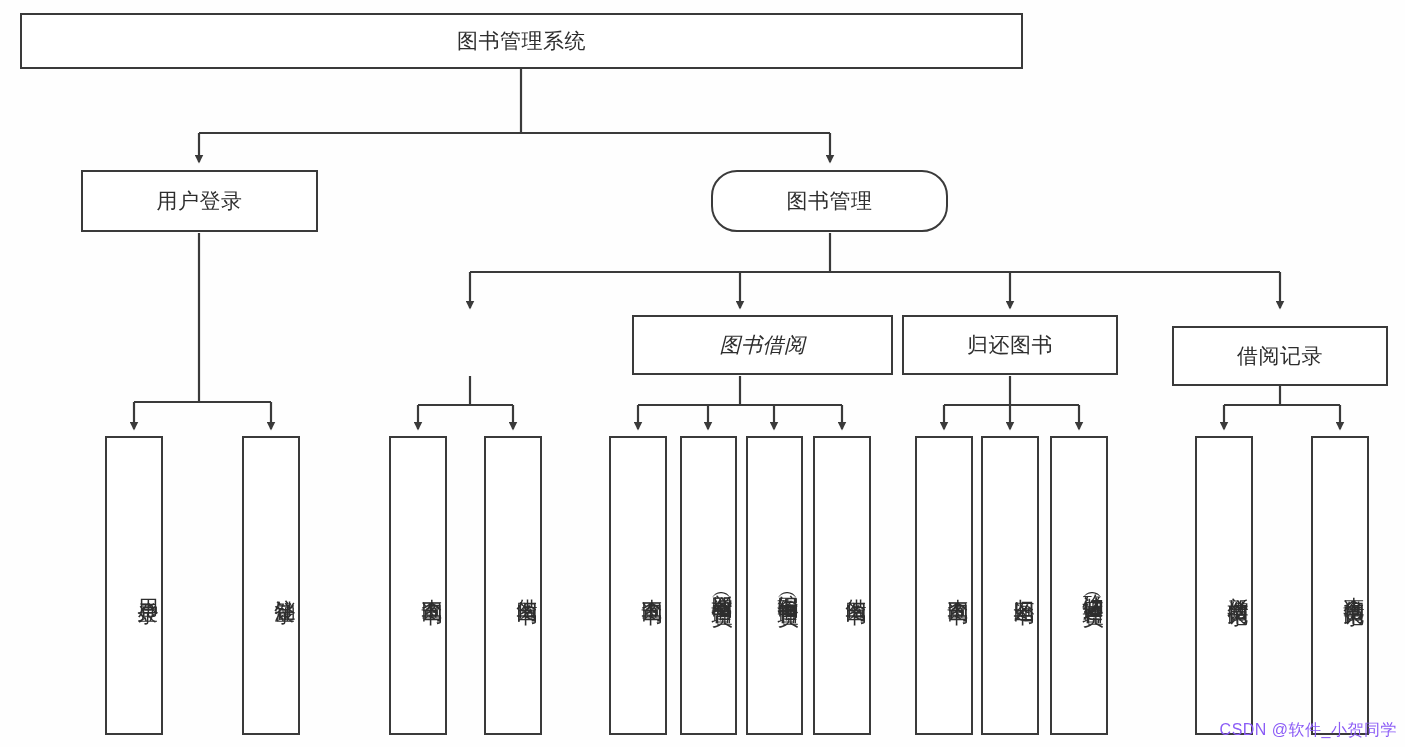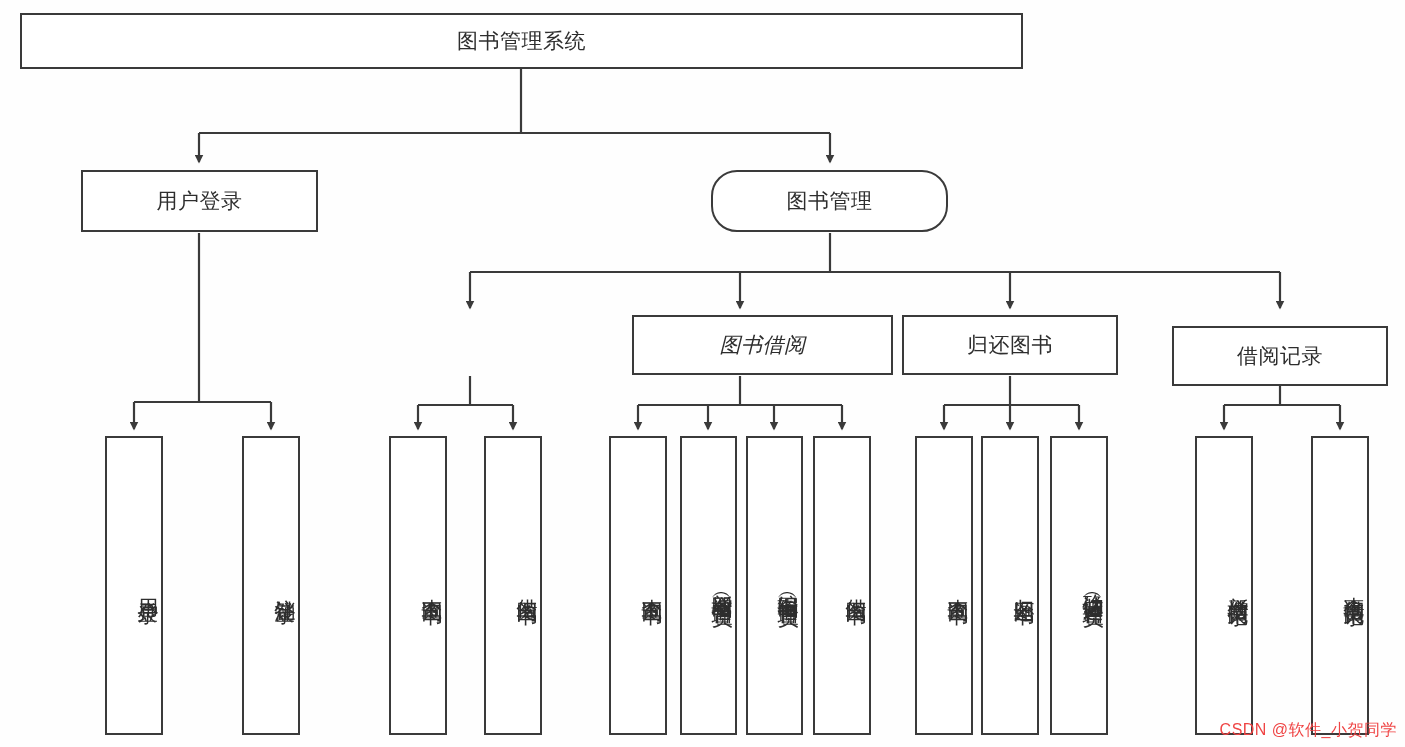--- a/index.html
+++ b/index.html
@@ -53,21 +53,21 @@
     writing-mode: vertical-rl;
     text-orientation: upright;
     letter-spacing: 2px;
     white-space: nowrap;
   }
   .watermark {
     position: absolute;
     right: 8px;
     bottom: 6px;
     font-size: 16px;
-    color: #ef4444;
+    color: #8b5cf6;
     white-space: nowrap;
     letter-spacing: 0.5px;
   }
 </style>
 </head>
 <body>
 
 <div id="canvas">
 
   <svg id="edges" viewBox="0 0 1405 747">

